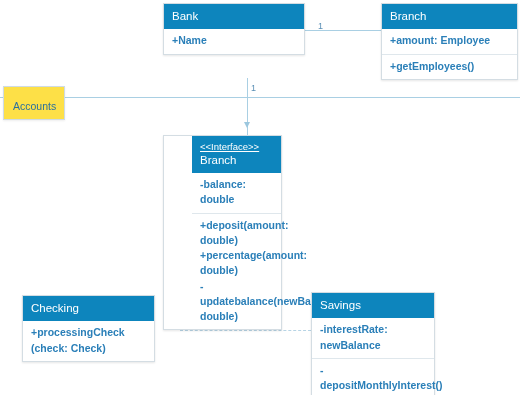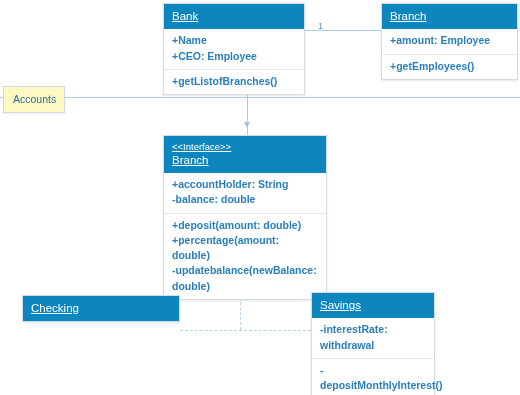--- a/index.html
+++ b/index.html
@@ -24,21 +24,20 @@
     border: 1px solid #d4dde3;
     box-shadow: 0 1px 2px rgba(0,0,0,0.10);
   }
   .uml-header {
     background: #0d85bd;
     color: #ffffff;
     font-size: 11.5px;
     line-height: 1.25;
     padding: 5px 8px 6px 8px;
     box-sizing: border-box;
-    text-decoration: underline;
   }
   .uml-header .stereotype {
     display: block;
     font-size: 9.5px;
     text-decoration: underline;
     color: #ffffff;
     line-height: 1.25;
   }
   .uml-header .cname {
     display: block;
@@ -117,26 +116,26 @@
     height: 0;
     border-left: 3px solid transparent;
     border-right: 3px solid transparent;
     border-bottom: 6px solid #ffffff;
   }
 
   
   .note-label {
     position: absolute;
     box-sizing: border-box;
-    background: #fef9c3;
+    background: #fde047;
     border: 1px solid #cfdbe4;
     color: #2a6f9e;
     font-size: 10.5px;
     line-height: 1;
-    padding: 7px 9px 7px 9px;
+    padding: 14px 9px 7px 9px;
     box-shadow: 0 1px 2px rgba(0,0,0,0.07);
   }
 </style>
 </head>
 <body>
 
 <div id="canvas">
 
   <div class="edge-h" style="left:305px; top:30px; width:83px;"></div>
   <div class="arrow-left" style="left:381px; top:26.5px; transform: rotate(180deg);"></div>
@@ -157,66 +156,64 @@
   <div class="note-label" style="left:3px; top:86px; width:62px;">
     <span>Accounts</span>
   </div>
 
   <div class="uml-class" style="left:163px; top:3px; width:142px;">
     <div class="uml-header">
       <span class="cname">Bank</span>
     </div>
     <div class="uml-compartment">
       <div class="uml-row">+Name</div>
-      <div class="uml-row">+CEO: Employee</div>
-    </div>
-    <div class="uml-compartment">
-      <div class="uml-row">+getListofBranches()</div>
     </div>
   </div>
 
   <div class="uml-class" style="left:381px; top:3px; width:137px;">
     <div class="uml-header">
       <span class="cname">Branch</span>
     </div>
     <div class="uml-compartment">
       <div class="uml-row">+amount: Employee</div>
     </div>
     <div class="uml-compartment">
       <div class="uml-row">+getEmployees()</div>
     </div>
   </div>
 
-  <div class="uml-class" style="left:163px; top:135px; width:164px;">
+  <div class="uml-class" style="left:163px; top:135px; width:119px;padding-left:28px;">
     <div class="uml-header">
       <span class="stereotype">&lt;&lt;Interface&gt;&gt;</span>
       <span class="cname">Branch</span>
     </div>
     <div class="uml-compartment">
-      <div class="uml-row">+accountHolder: String</div>
       <div class="uml-row">-balance: double</div>
     </div>
     <div class="uml-compartment">
       <div class="uml-row">+deposit(amount: double)</div>
       <div class="uml-row">+percentage(amount: double)</div>
       <div class="uml-row">-updatebalance(newBalance: double)</div>
     </div>
   </div>
 
-  <div class="uml-class" style="left:22px; top:295px; width:158px;">
+  <div class="uml-class" style="left:22px; top:295px; width:133px;">
     <div class="uml-header">
       <span class="cname">Checking</span>
     </div>
+    <div class="uml-compartment">
+      <div class="uml-row">+processingCheck (check: Check)</div>
+    </div>
   </div>
 
   <div class="uml-class" style="left:311px; top:292px; width:124px;">
     <div class="uml-header">
       <span class="cname">Savings</span>
     </div>
     <div class="uml-compartment">
-      <div class="uml-row">-interestRate: withdrawal</div>
+      <div class="uml-row">-interestRate: newBalance</div>
     </div>
     <div class="uml-compartment">
       <div class="uml-row">-depositMonthlyInterest()</div>
     </div>
   </div>
 
 </div>
 
 </body></html>

